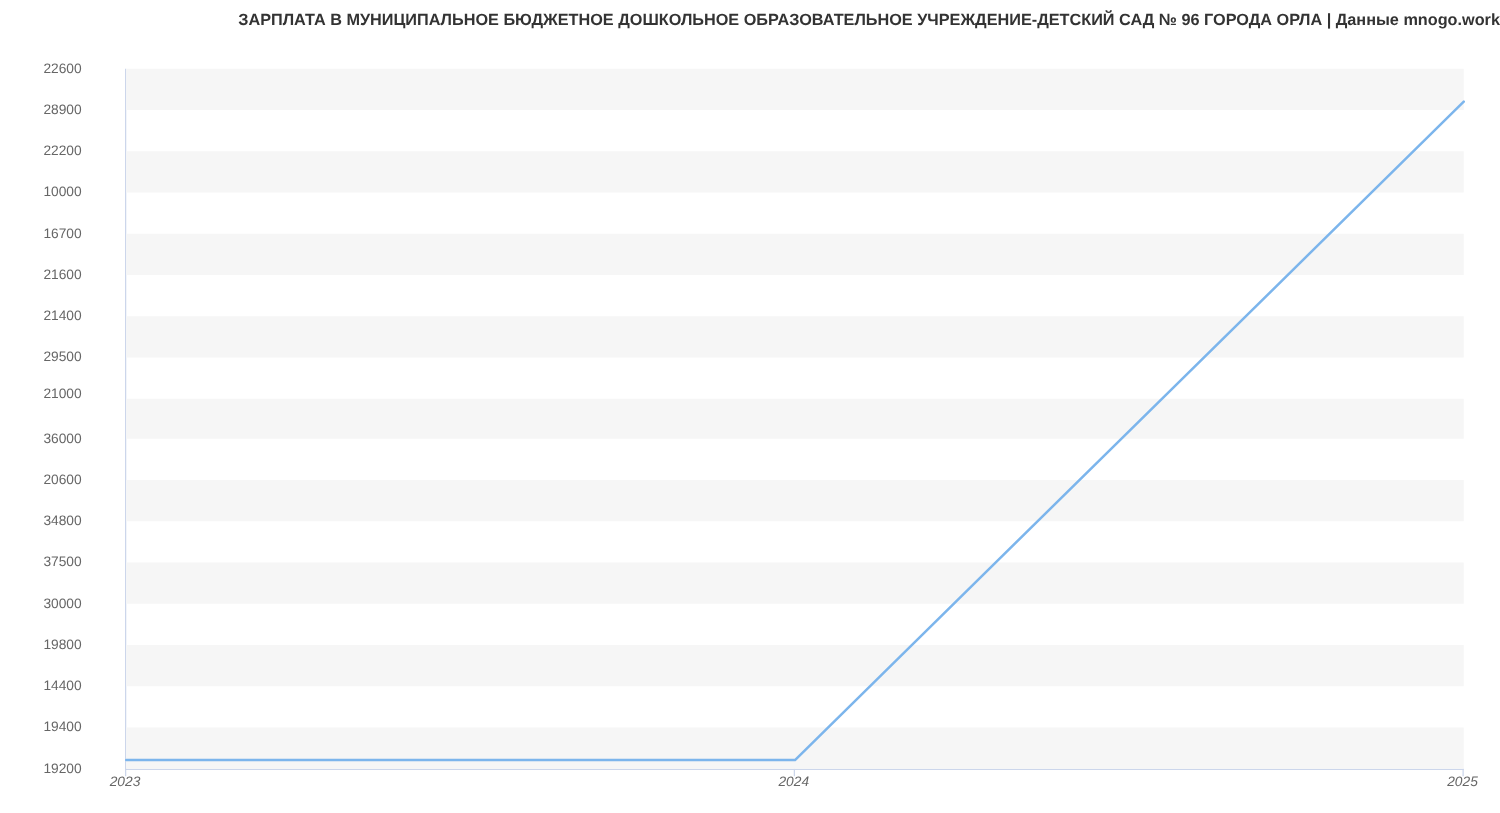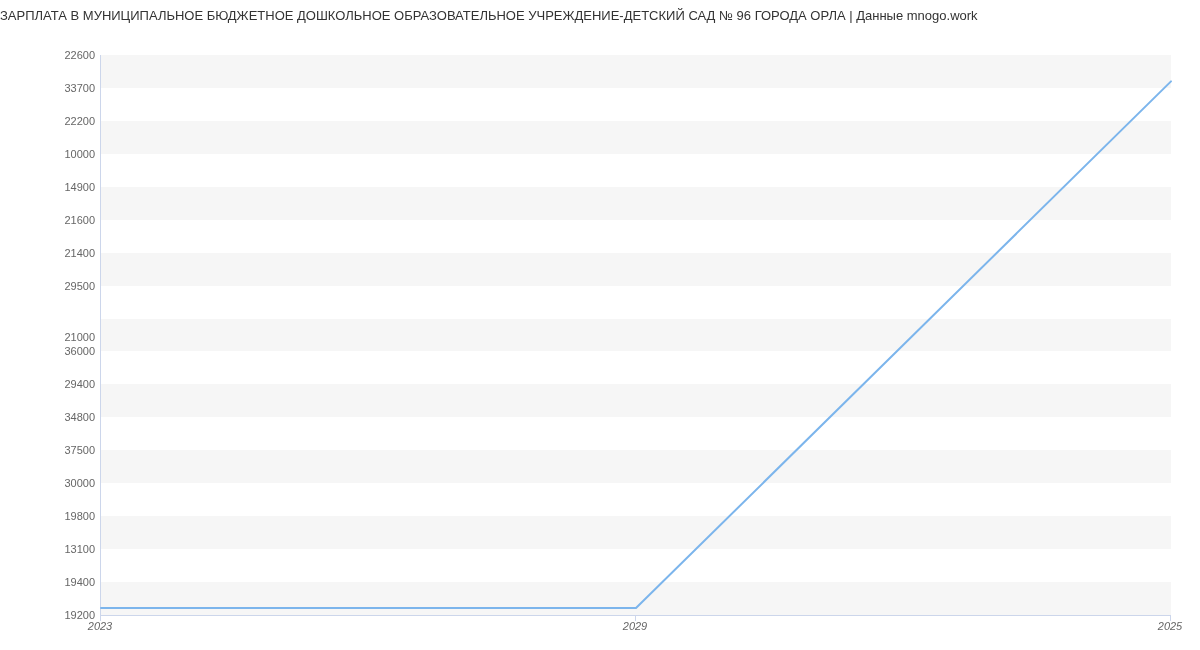--- a/index.html
+++ b/index.html
@@ -15,45 +15,45 @@
   .chart-wrap {
     position: relative;
     width: 1200px;
     height: 650px;
   }
   .title {
     position: absolute;
     top: 8px;
     left: 0;
     width: 1200px;
-    text-align: left;
+    text-align: right;
     font-size: 13px;
     color: #333333;
-    font-weight: normal;
+    font-weight: bold;
   }
   .plot-area {
     position: absolute;
     left: 100px;
     top: 55px;
     width: 1070px;
     height: 560px;
     border-left: 1px solid #ccd6eb;
     border-bottom: 1px solid #ccd6eb;
   }
   .grid-band {
     position: absolute;
     left: 0;
     width: 1070px;
     background: #f6f6f6;
   }
   .y-tick-label {
     position: absolute;
     right: 1105px;
     width: 90px;
-    text-align: right;
+    text-align: center;
     font-size: 11px;
     color: #666666;
     transform: translateY(-50%);
   }
   .x-tick-label {
     position: absolute;
     top: 620px;
     font-size: 11px;
     color: #666666;
     transform: translateX(-50%);
@@ -77,43 +77,43 @@
 </style>
 </head>
 <body>
 
 <div class="chart-wrap">
 
   <div class="title">ЗАРПЛАТА В МУНИЦИПАЛЬНОЕ БЮДЖЕТНОЕ ДОШКОЛЬНОЕ ОБРАЗОВАТЕЛЬНОЕ УЧРЕЖДЕНИЕ-ДЕТСКИЙ САД  № 96 ГОРОДА ОРЛА | Данные mnogo.work</div>
 
   <div class="y-tick-label" style="top:615px">19200</div>
   <div class="y-tick-label" style="top:582.06px">19400</div>
-  <div class="y-tick-label" style="top:549.12px">13100</div>
+  <div class="y-tick-label" style="top:549.12px">14400</div>
   <div class="y-tick-label" style="top:516.18px">19800</div>
   <div class="y-tick-label" style="top:483.24px">30000</div>
   <div class="y-tick-label" style="top:450.29px">37500</div>
   <div class="y-tick-label" style="top:417.35px">34800</div>
-  <div class="y-tick-label" style="top:384.41px">29400</div>
+  <div class="y-tick-label" style="top:384.41px">20600</div>
   <div class="y-tick-label" style="top:351.47px">36000</div>
-  <div class="y-tick-label" style="top:337px">21000</div>
+  <div class="y-tick-label" style="top:315px">21000</div>
   <div class="y-tick-label" style="top:285.59px">29500</div>
   <div class="y-tick-label" style="top:252.65px">21400</div>
   <div class="y-tick-label" style="top:219.71px">21600</div>
-  <div class="y-tick-label" style="top:186.76px">14900</div>
+  <div class="y-tick-label" style="top:186.76px">16700</div>
   <div class="y-tick-label" style="top:153.82px">10000</div>
   <div class="y-tick-label" style="top:120.88px">22200</div>
-  <div class="y-tick-label" style="top:87.94px">33700</div>
+  <div class="y-tick-label" style="top:87.94px">28900</div>
   <div class="y-tick-label" style="top:55px">22600</div>
 
   <div class="x-tick-mark" style="left:100px"></div>
   <div class="x-tick-mark" style="left:635px"></div>
   <div class="x-tick-mark" style="left:1170px"></div>
 
   <div class="x-tick-label" style="left:100px">2023</div>
-  <div class="x-tick-label" style="left:635px">2029</div>
+  <div class="x-tick-label" style="left:635px">2024</div>
   <div class="x-tick-label" style="left:1170px">2025</div>
 
   <div class="plot-area">
 
     <div class="grid-band" style="top:527.06px;height:32.94px"></div>
     <div class="grid-band" style="top:461.18px;height:32.94px"></div>
     <div class="grid-band" style="top:395.29px;height:32.94px"></div>
     <div class="grid-band" style="top:329.41px;height:32.94px"></div>
     <div class="grid-band" style="top:263.53px;height:32.94px"></div>
     <div class="grid-band" style="top:197.65px;height:32.94px"></div>

